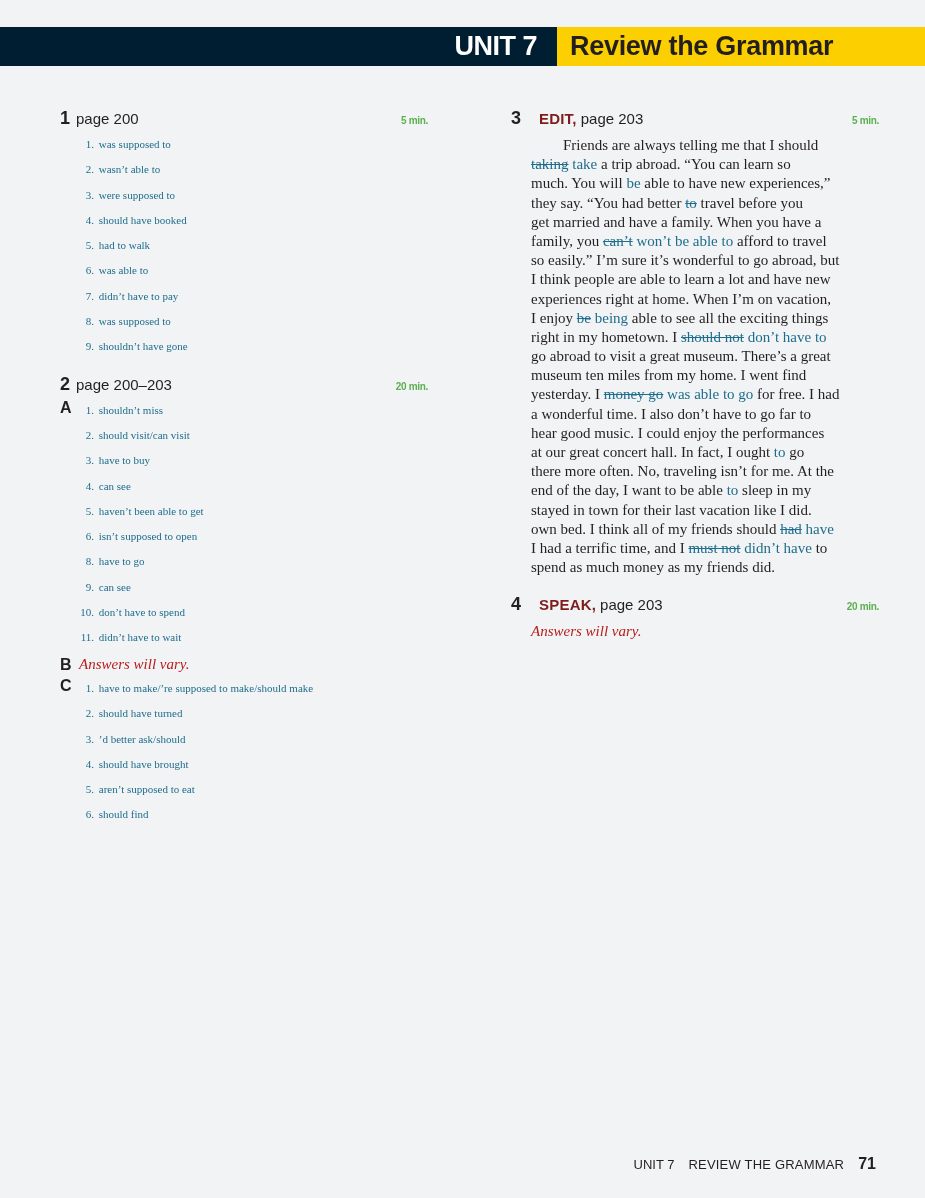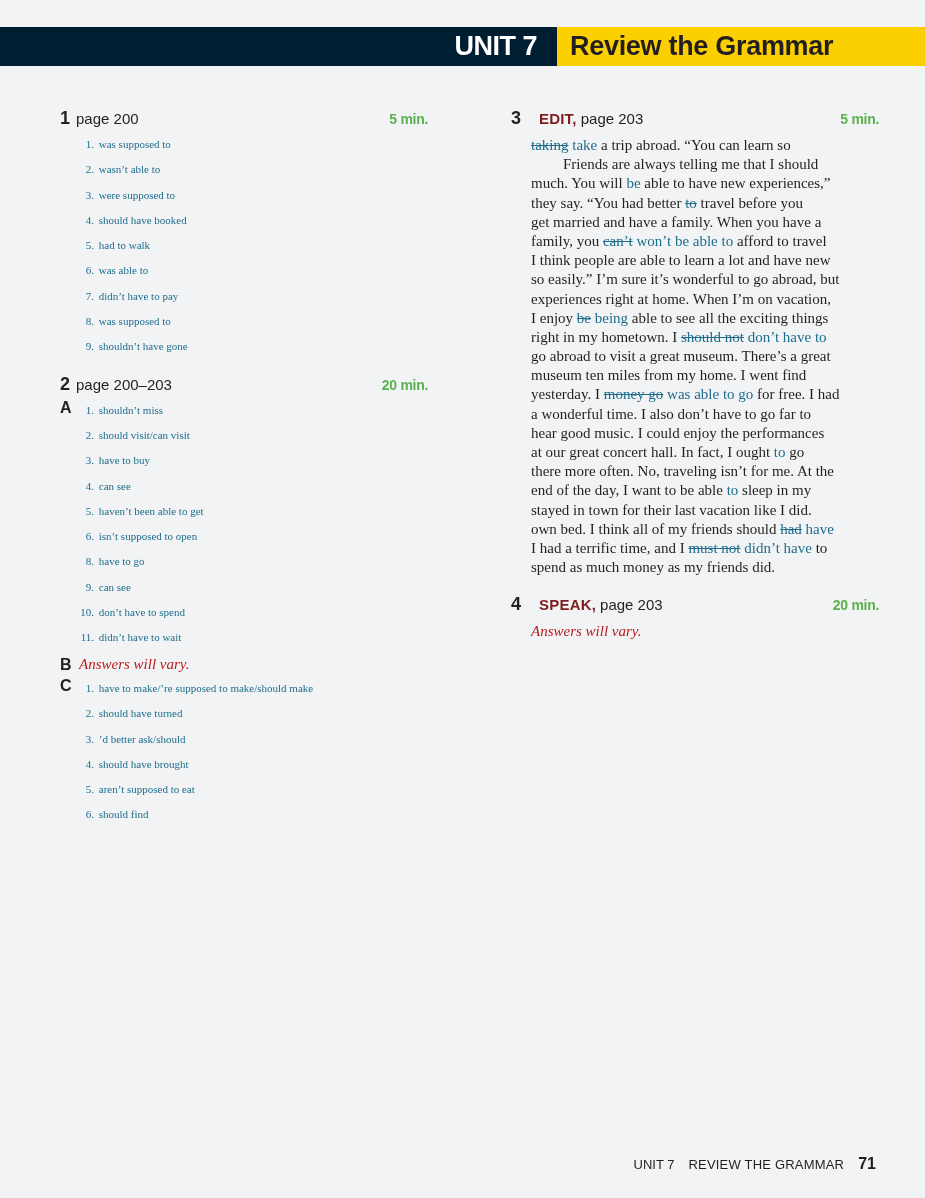--- a/index.html
+++ b/index.html
@@ -37,21 +37,21 @@
 
   .section-head {
     display: flex; align-items: baseline; justify-content: space-between;
     font-family: "Liberation Sans", sans-serif;
     height: 24px;
   }
   .section-head .left { display: flex; align-items: baseline; }
   .sec-num { font-weight: bold; font-size: 18px; margin-right: 6px; color: #231f20; }
   .sec-kw { font-weight: bold; font-size: 15px; margin-right: 4px; color: #7f1d1d; letter-spacing: 0.2px; margin-left: 12px; }
   .sec-page { font-size: 15px; color: #231f20; }
-  .sec-time { font-weight: bold; font-size: 14px; color: #5bb14e; letter-spacing: -0.3px; }
+  .sec-time { font-weight: bold; font-size: 10px; color: #5bb14e; letter-spacing: -0.3px; }
 
   .answer-list { margin: 0; padding: 0; list-style: none; }
   .answer {
     height: 25.3px; line-height: 25.3px; font-size: 11px; color: #1e6d8c;
     position: relative;
   }
   .answer .num { display: inline-block; width: 34px; text-align: right; margin-right: 2px; }
   .sub-label {
     position: absolute; left: 0; font-family: "Liberation Sans", sans-serif;
     font-weight: bold; font-size: 16px; color: #231f20;
@@ -156,28 +156,28 @@
 
   <div class="section-head">
     <div class="left">
       <span class="sec-num">3</span>
       <span class="sec-kw">EDIT,</span>
       <span class="sec-page">page 203</span>
     </div>
     <span class="sec-time">5 min.</span>
   </div>
   <div class="edit-para" id="edit-para">
+      <span class="line indent"><span>Friends are always telling me that I should</span></span>
       <span class="line"><span class="del">taking</span><span> </span><span class="ins">take</span><span> a trip abroad. “You can learn so</span></span>
-      <span class="line indent"><span>Friends are always telling me that I should</span></span>
       <span class="line"><span>much. You will </span><span class="ins">be</span><span> able to have new experiences,”</span></span>
       <span class="line"><span>they say. “You had better </span><span class="del">to</span><span> travel before you</span></span>
       <span class="line"><span>get married and have a family. When you have a</span></span>
       <span class="line"><span>family, you </span><span class="del">can’t</span><span> </span><span class="ins">won’t be able to</span><span> afford to travel</span></span>
+      <span class="line"><span>so easily.” I’m sure it’s wonderful to go abroad, but</span></span>
       <span class="line"><span>I think people are able to learn a lot and have new</span></span>
-      <span class="line"><span>so easily.” I’m sure it’s wonderful to go abroad, but</span></span>
       <span class="line"><span>experiences right at home. When I’m on vacation,</span></span>
       <span class="line"><span>I enjoy </span><span class="del">be</span><span> </span><span class="ins">being</span><span> able to see all the exciting things</span></span>
       <span class="line"><span>right in my hometown. I </span><span class="del">should not</span><span> </span><span class="ins">don’t have to</span></span>
       <span class="line"><span>go abroad to visit a great museum. There’s a great</span></span>
       <span class="line"><span>museum ten miles from my home. I went find</span></span>
       <span class="line"><span>yesterday. I </span><span class="del">money go</span><span> </span><span class="ins">was able to go</span><span> for free. I had</span></span>
       <span class="line"><span>a wonderful time. I also don’t have to go far to</span></span>
       <span class="line"><span>hear good music. I could enjoy the performances</span></span>
       <span class="line"><span>at our great concert hall. In fact, I ought </span><span class="ins">to</span><span> go</span></span>
       <span class="line"><span>there more often. No, traveling isn’t for me. At the</span></span>

